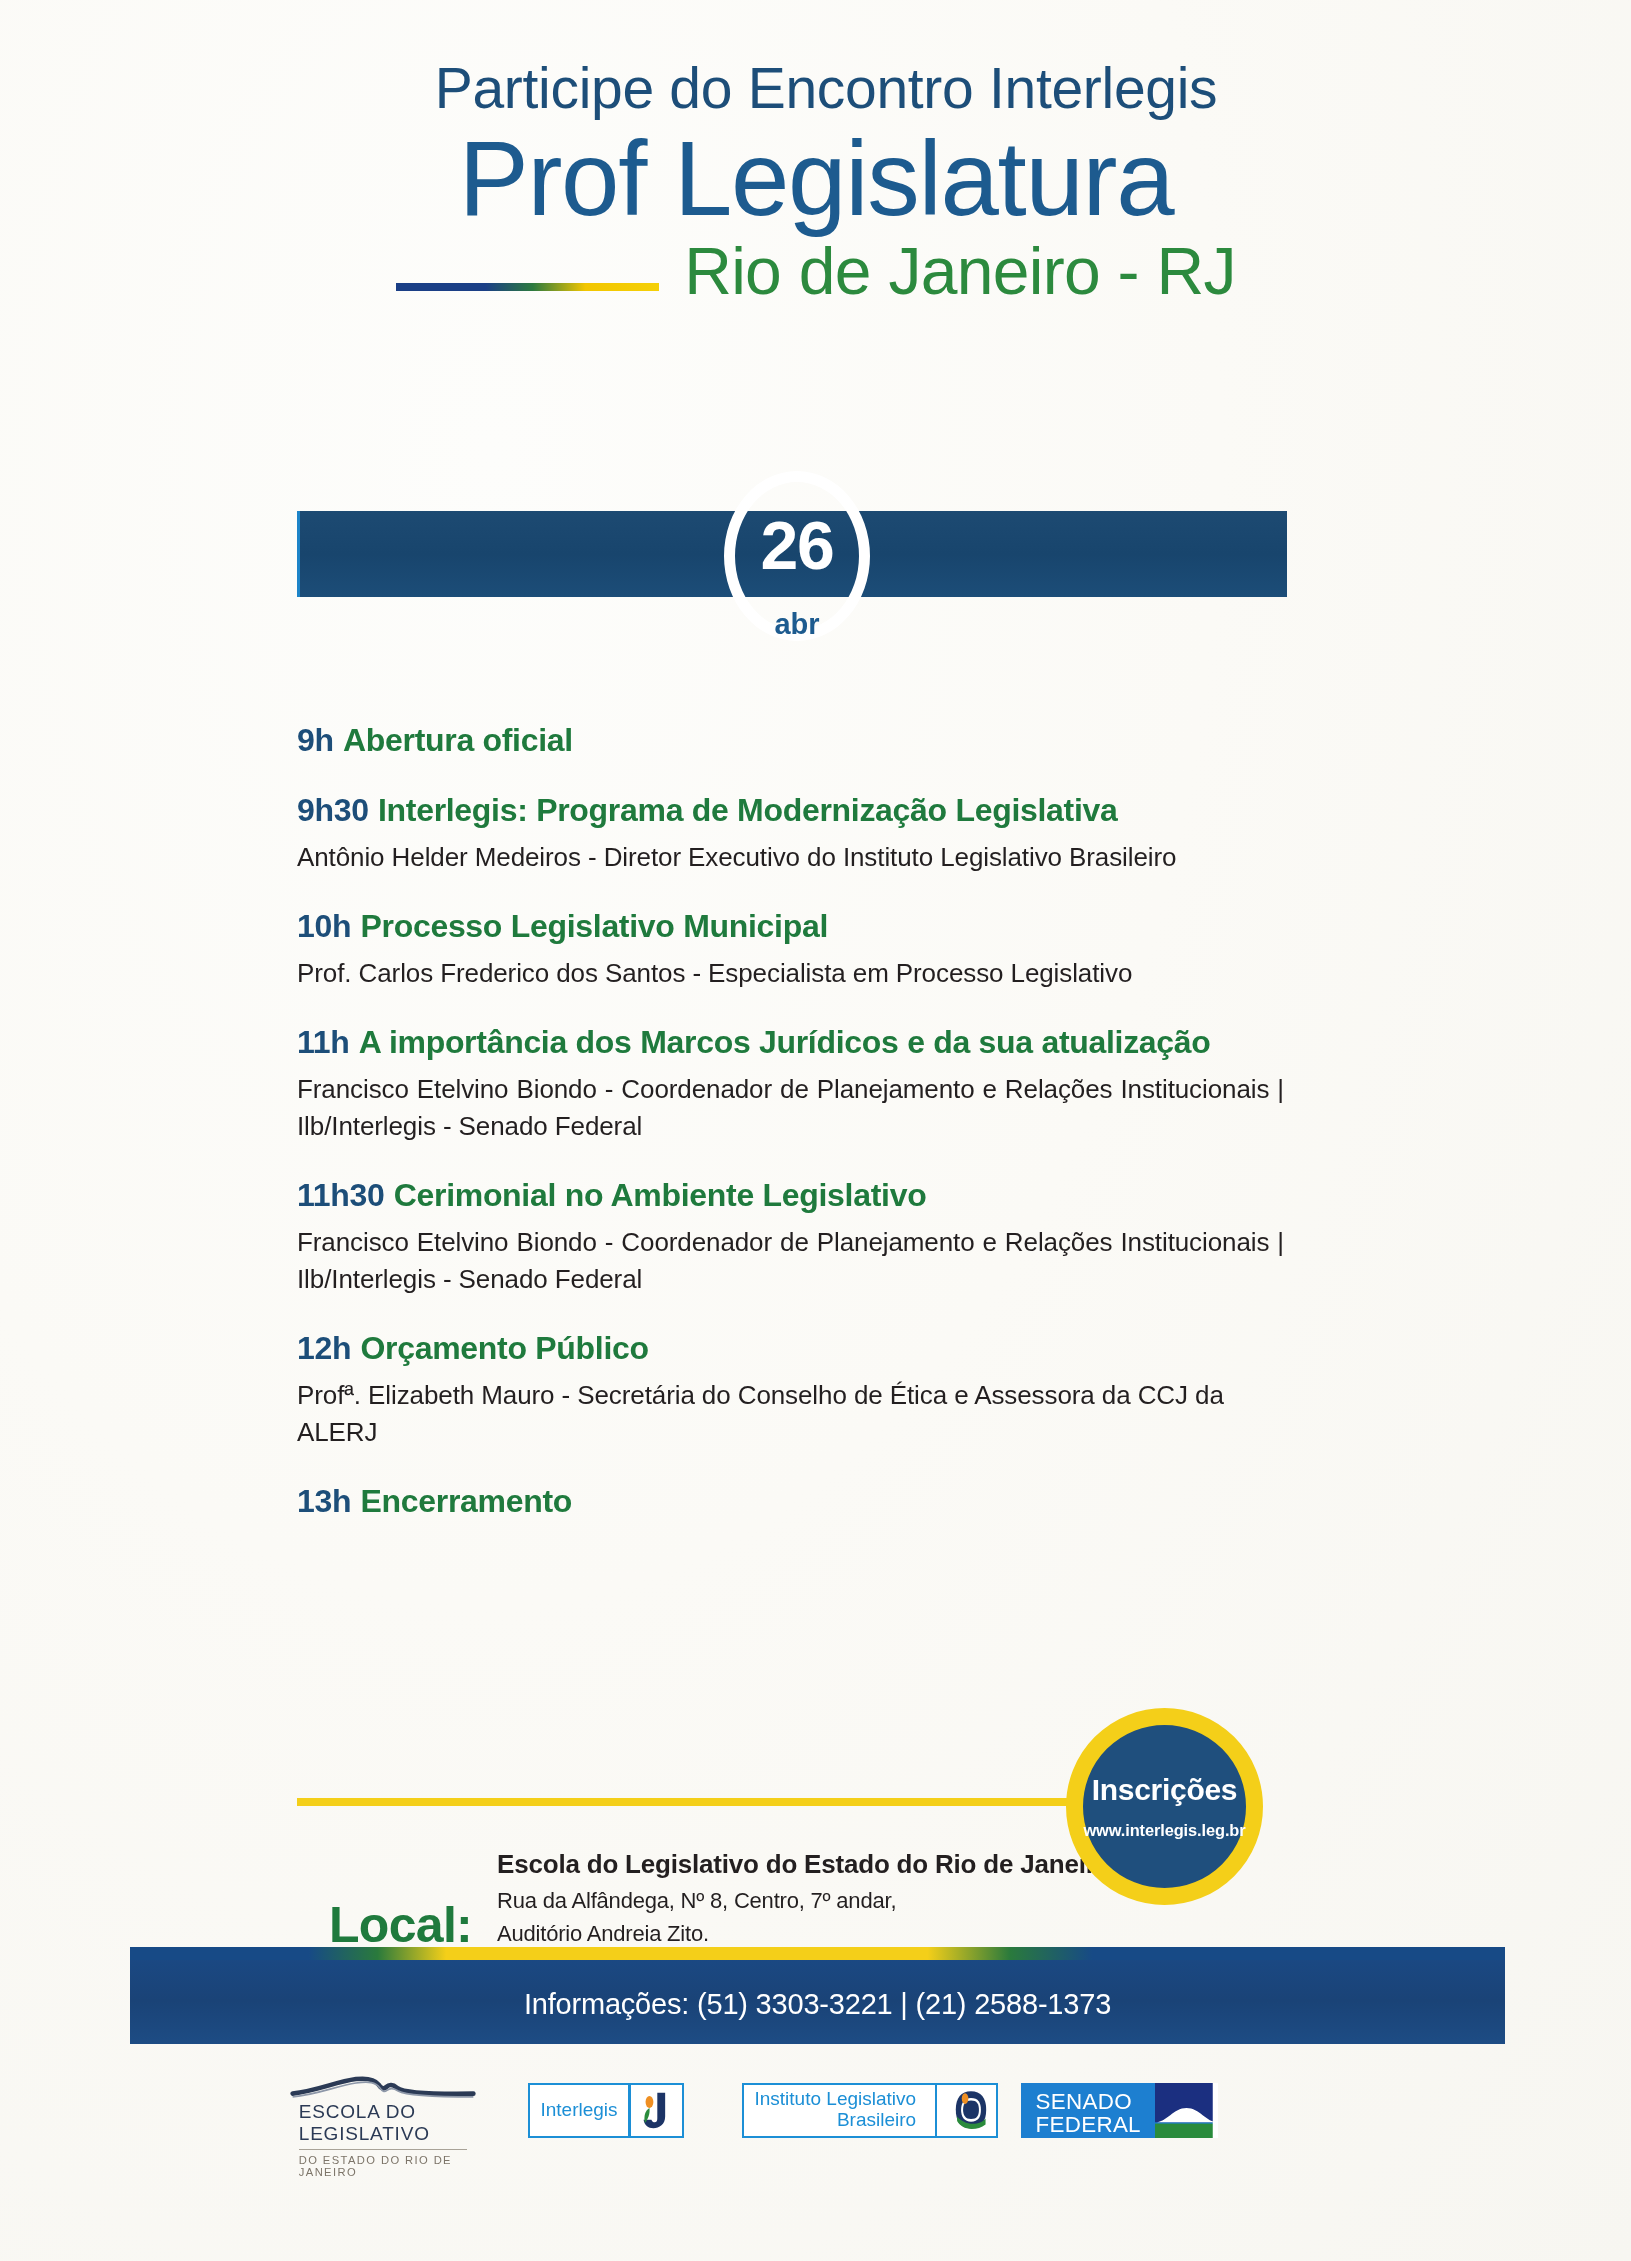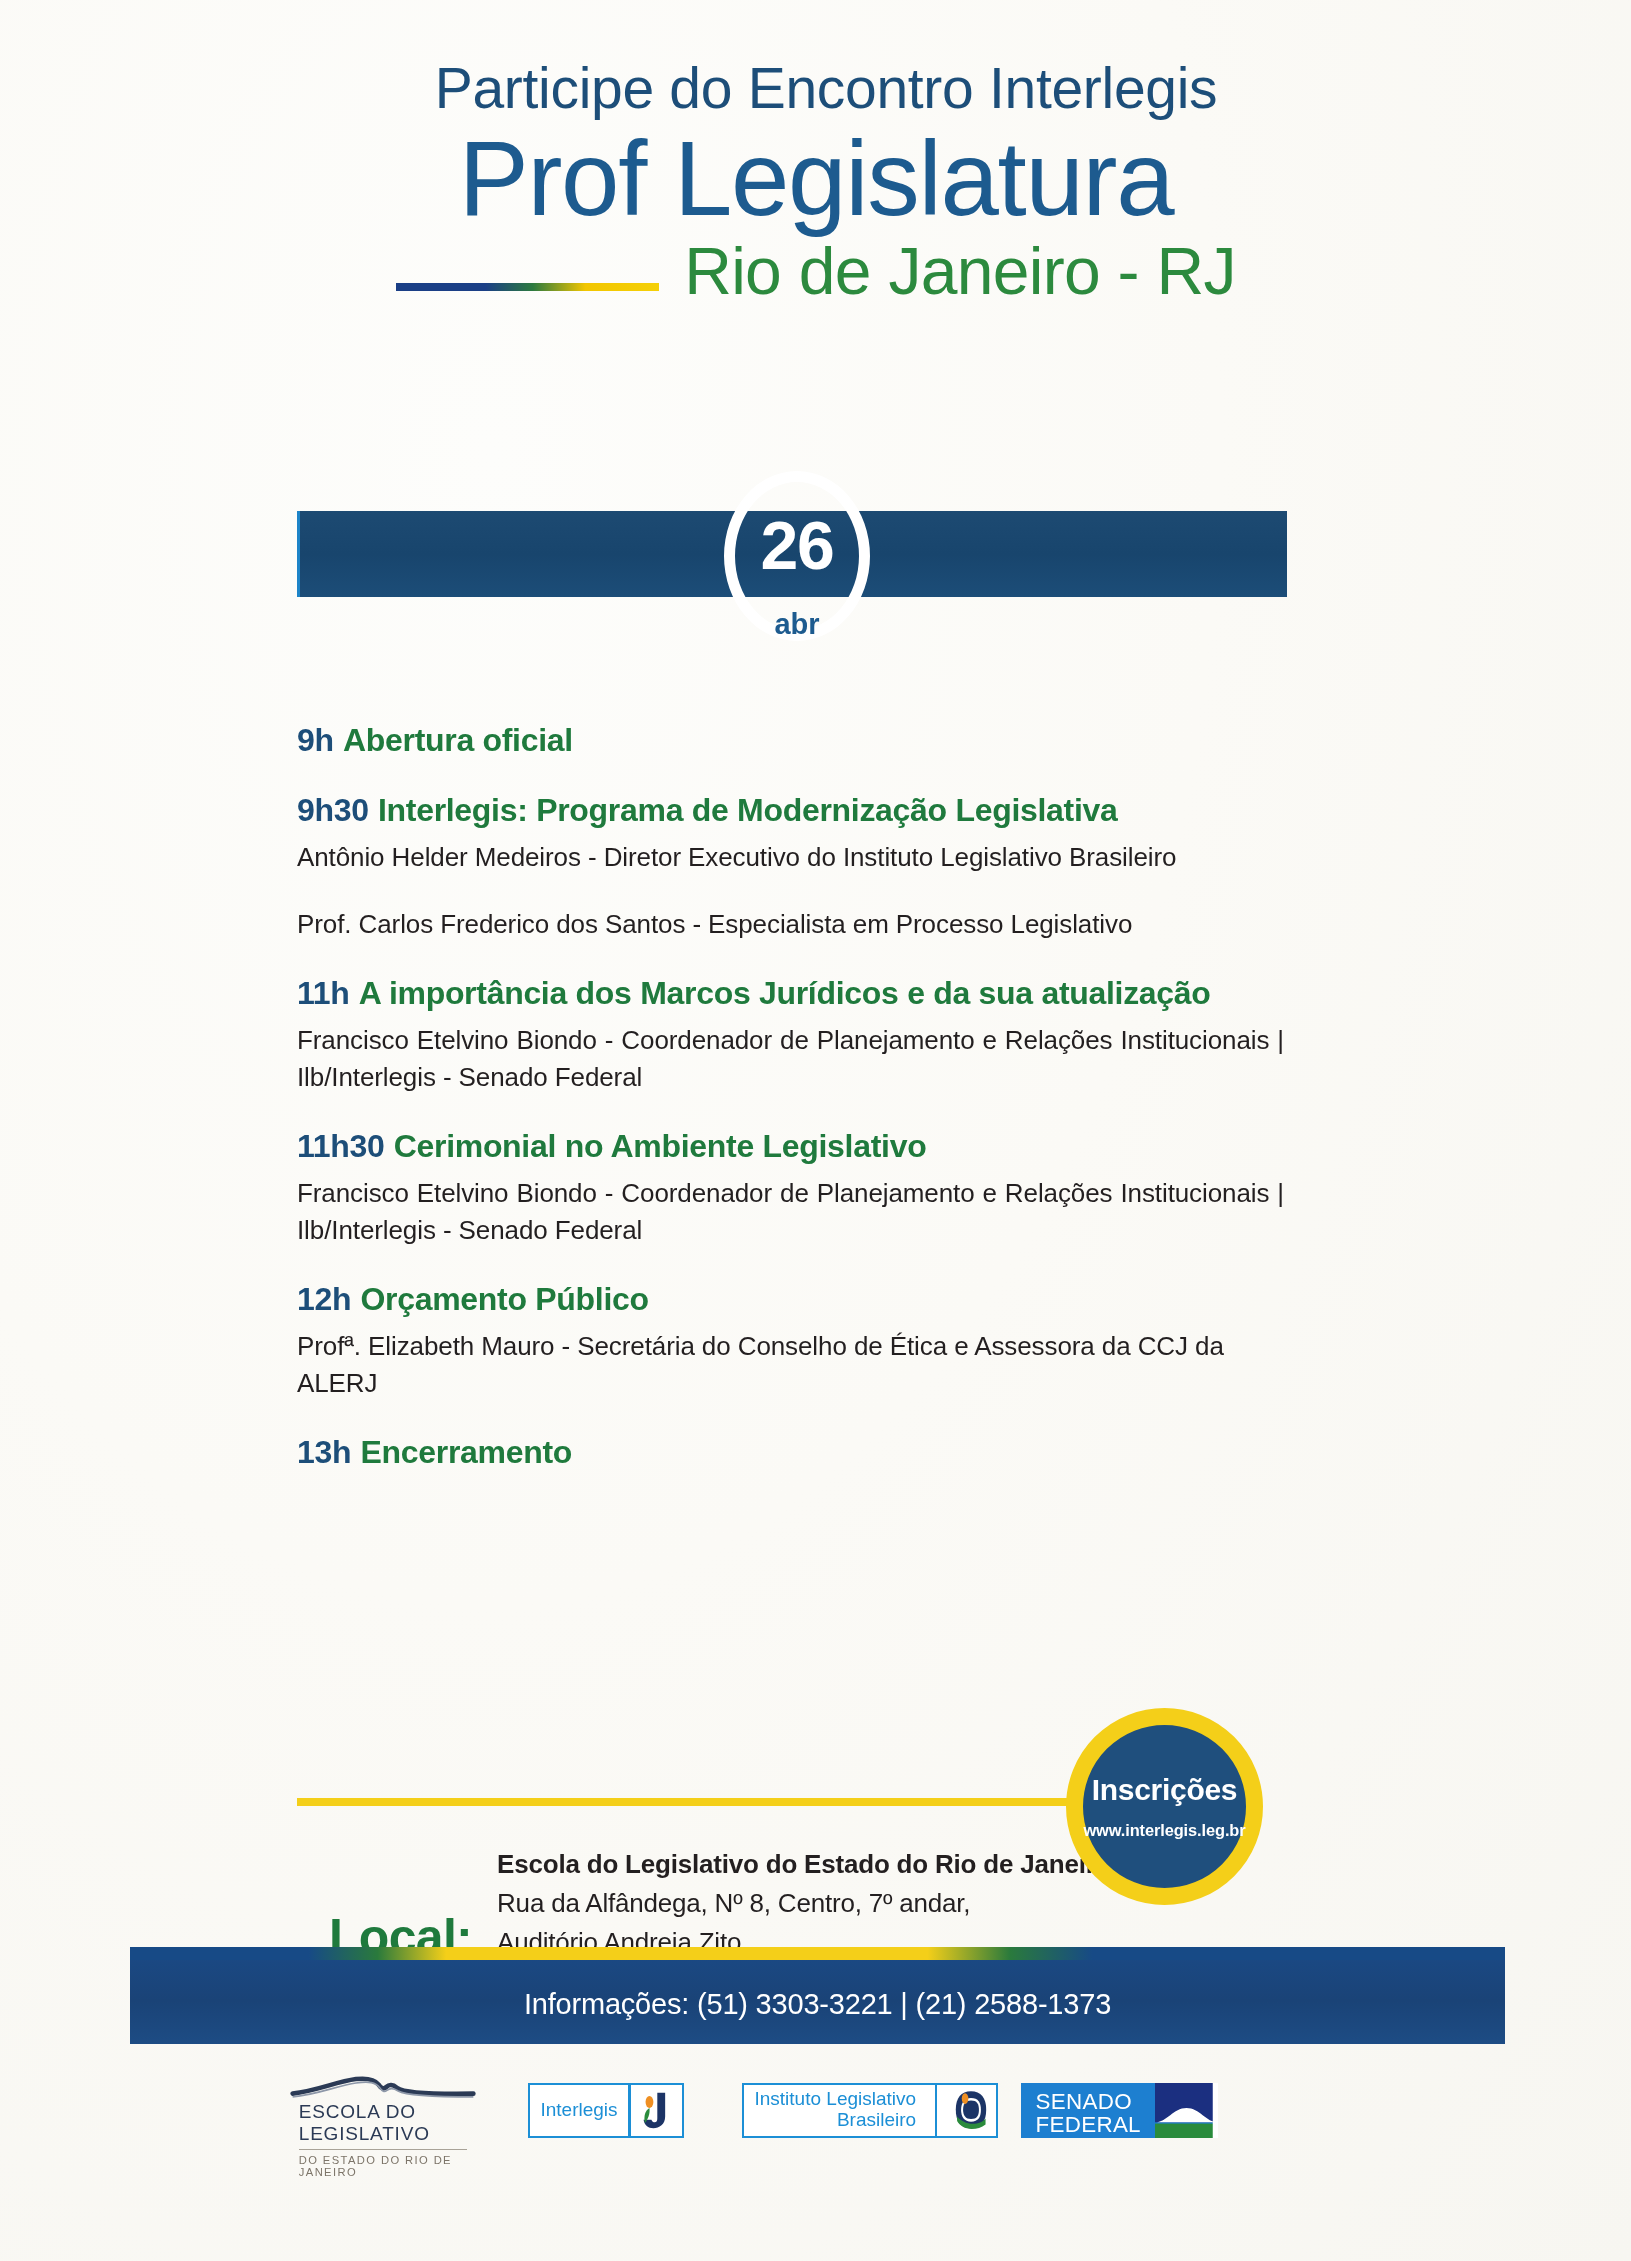--- a/index.html
+++ b/index.html
@@ -175,21 +175,21 @@
   }
   .local-lines { padding-top: 2.6px; }
   .local-line-1 {
     font-size: 26px;
     font-weight: 700;
     color: #231f20;
     line-height: 1.5;
     letter-spacing: -0.2px;
   }
   .local-line {
-    font-size: 26px;
+    font-size: 22px;
     font-weight: 400;
     color: #231f20;
     line-height: 1.5;
     letter-spacing: -0.2px;
   }
 
   
   .inscricoes {
     position: absolute;
     left: 1066px;
@@ -346,20 +346,23 @@
     </div>
 
     <div class="slot">
       <div class="slot-head">
         <span class="slot-time">9h30</span><span>Interlegis: Programa de Modernização Legislativa</span>
       </div>
       <div class="slot-speaker nojust">Antônio Helder Medeiros - Diretor Executivo do Instituto Legislativo Brasileiro</div>
     </div>
 
     <div class="slot">
+      <div class="slot-head">
+        <span class="slot-time">10h</span><span>Processo Legislativo Municipal</span>
+      </div>
       <div class="slot-speaker nojust">Prof. Carlos Frederico dos Santos - Especialista em Processo Legislativo</div>
     </div>
 
     <div class="slot">
       <div class="slot-head">
         <span class="slot-time">11h</span><span>A importância dos Marcos Jurídicos e da sua atualização</span>
       </div>
       <div class="slot-speaker">Francisco Etelvino Biondo - Coordenador de Planejamento e Relações Institucionais | Ilb/Interlegis - Senado Federal</div>
     </div>
 

